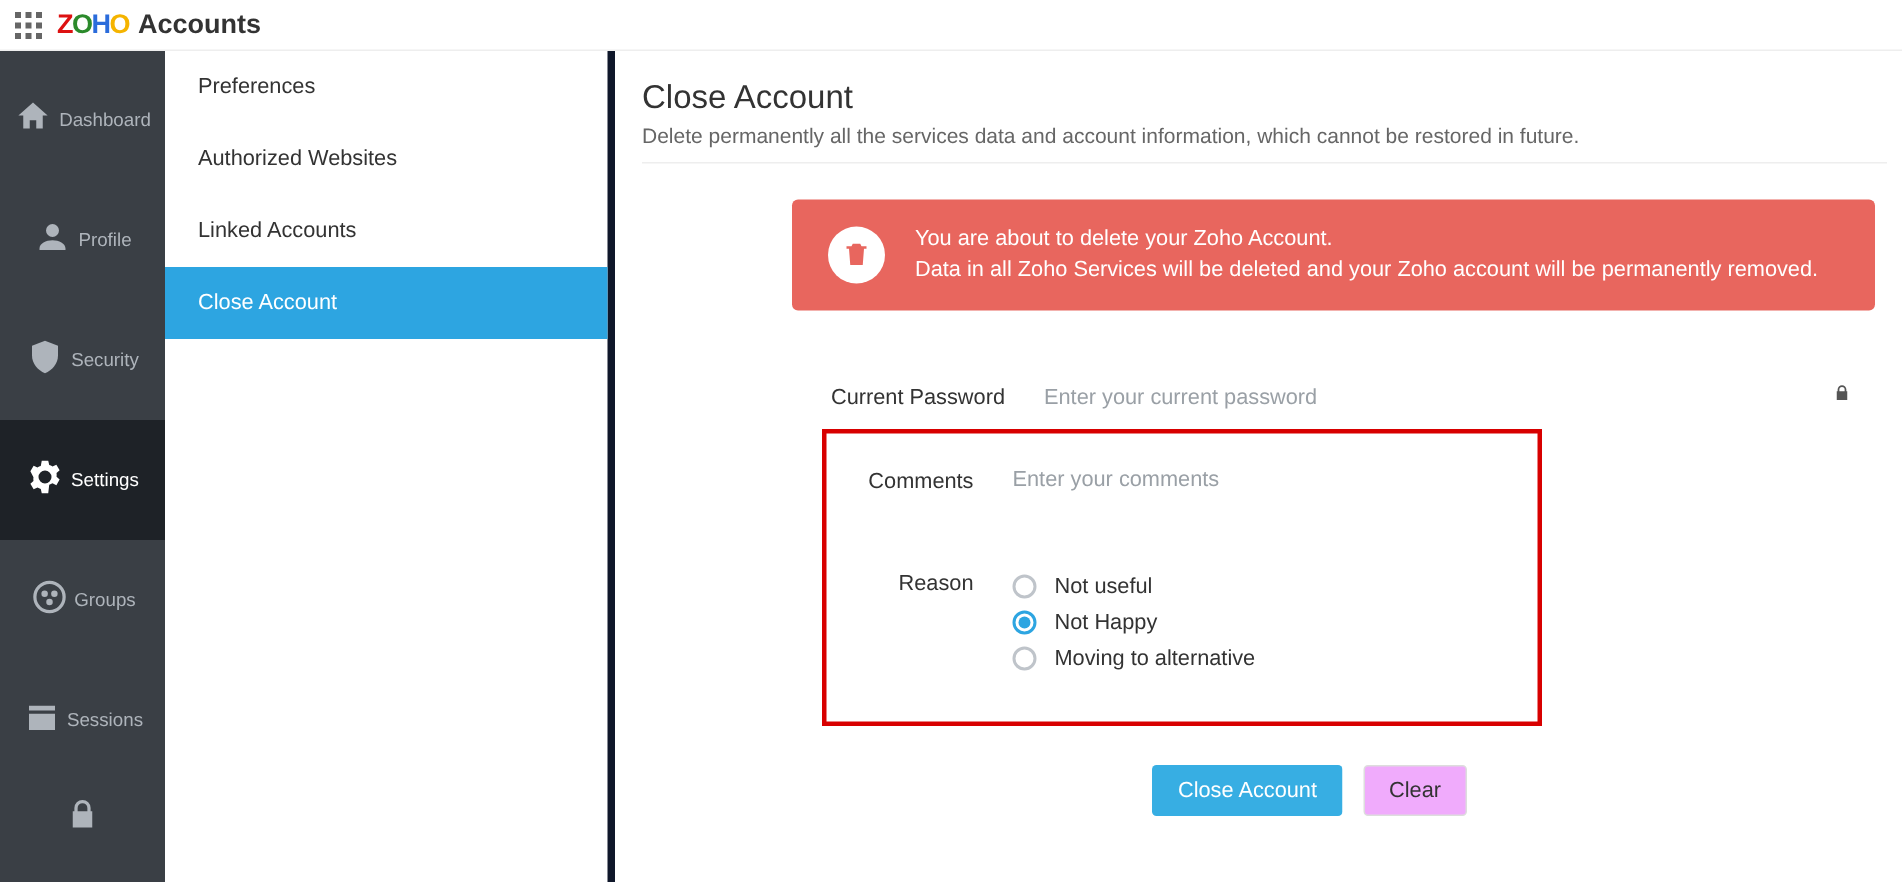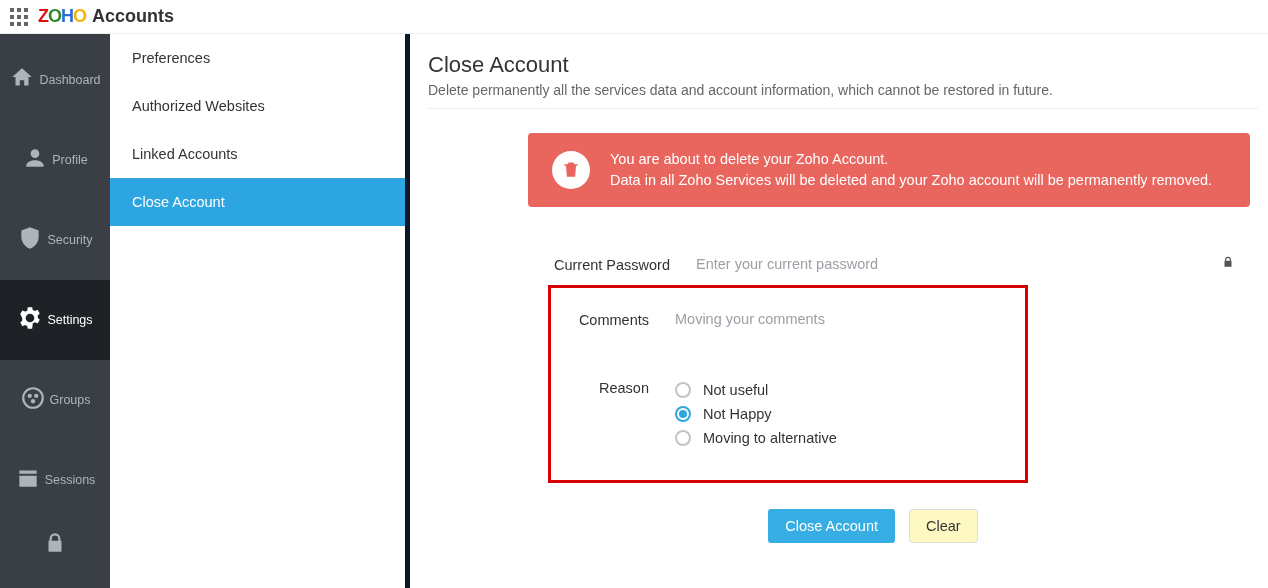--- a/index.html
+++ b/index.html
@@ -46,21 +46,21 @@
   .boxed { border: 3px solid #d80000; padding: 14px 12px 18px; margin: 0 230px 26px 120px; }
 
   .radio-row { display:flex; align-items:center; gap:12px; padding:4px 0; font-size:14.5px; color:#333; }
   .radio { width:16px; height:16px; border-radius:50%; border:2px solid #2da5e1; display:inline-flex; align-items:center; justify-content:center; }
   .radio.unchecked { border-color:#bfc4ca; }
   .radio .dot { width:8px; height:8px; border-radius:50%; background:#2da5e1; }
 
   .actions { display:flex; gap:14px; justify-content:center; padding-left:60px; }
   .btn { padding: 8px 16px; font-size:14.5px; border-radius:3px; cursor:pointer; border:1px solid transparent; }
   .btn-primary { background:#37aee3; color:#fff; }
-  .btn-default { background:#fef9c3; color:#333; border-color:#ddd; }
+  .btn-default { background:#f0abfc; color:#333; border-color:#ddd; }
 </style>
 </head>
 <body>
 
 <div class="topbar">
   <span class="apps-icon">
     <svg viewBox="0 0 18 18">
         <g fill="#666">
           <rect x="0" y="0" width="4" height="4"></rect>
           <rect x="7" y="0" width="4" height="4"></rect>
@@ -161,21 +161,21 @@
               <path d="M7 10V8a5 5 0 0110 0v2h1v10H6V10h1zm2 0h6V8a3 3 0 00-6 0v2z"></path>
             </svg>
         </span>
       </div>
     </div>
 
     <div class="boxed">
       <div class="form-row" style="padding-left:0;">
         <div class="form-label" style="width:112px;">Comments</div>
         <div class="form-control">
-          <span class="hint">Moving your comments</span>
+          <span class="hint">Enter your comments</span>
         </div>
       </div>
       <div style="height:30px"></div>
       <div class="form-row" style="padding-left:0;">
         <div class="form-label" style="width:112px;">Reason</div>
         <div class="form-control">
           <div class="radio-row">
             <span class="radio unchecked"></span>
             <span>Not useful</span>
           </div>

